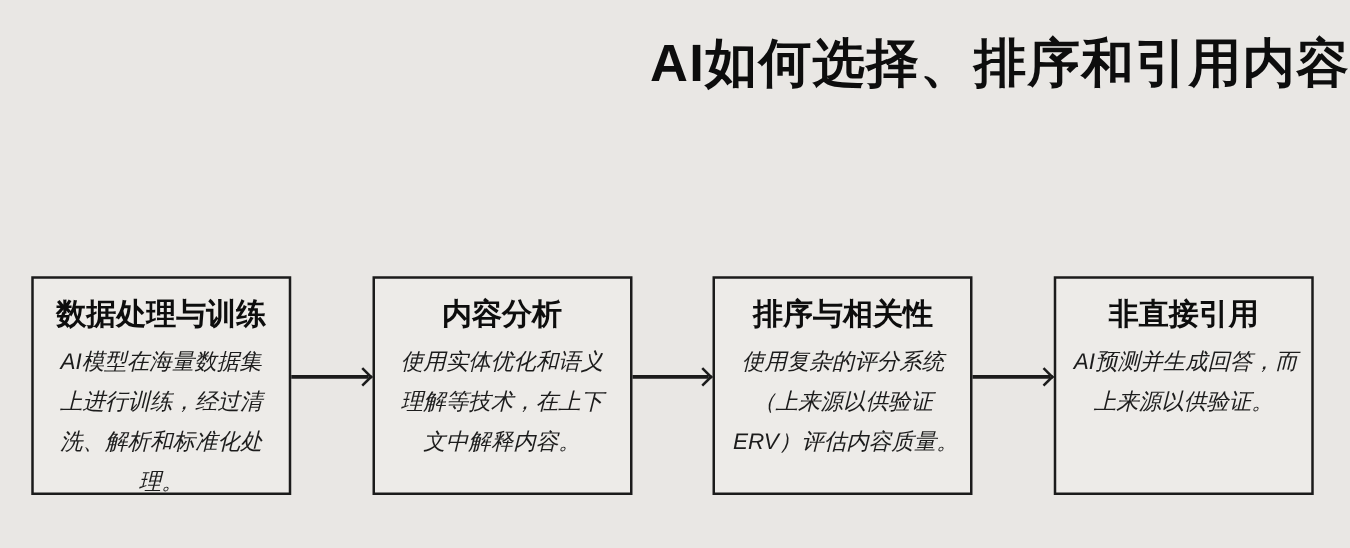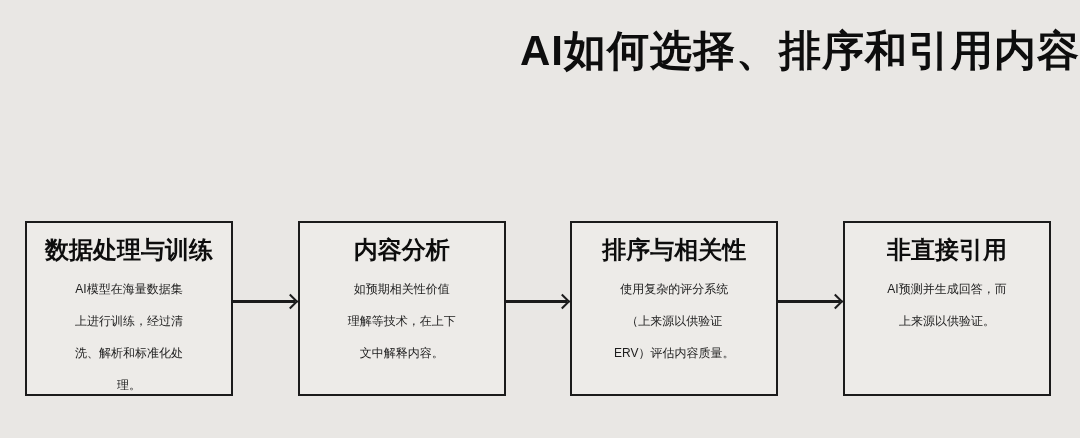--- a/index.html
+++ b/index.html
@@ -51,28 +51,28 @@
     border: 2.5px solid #1b1b1b;
     padding: 13px 8px 0 8px;
     text-align: center;
   }
   .step-title {
     font-size: 24px;
     line-height: 31px;
     font-weight: bold;
     color: #0d0d0d;
     margin: 0 0 9px 0;
-    font-family: Liberation Mono, monospace;
   }
   .step-line {
-    font-size: 12px;
+    font-size: 18px;
     line-height: 26px;
     color: #1c1c1c;
     margin: 6px;
     white-space: nowrap;
+    font-style: italic;
   }
   .connector {
     flex: 1 1 auto;
     position: relative;
     height: 175px;
   }
   .connector .line {
     position: absolute;
     left: 0;
     right: 3px;
@@ -109,21 +109,21 @@
       <p class="step-line">理。</p>
     </section>
 
     <div class="connector">
       <span class="line"></span>
       <span class="head"></span>
     </div>
 
     <section class="step">
       <h2 class="step-title">内容分析</h2>
-      <p class="step-line">如预期相关性价值</p>
+      <p class="step-line">使用实体优化和语义</p>
       <p class="step-line">理解等技术，在上下</p>
       <p class="step-line">文中解释内容。</p>
     </section>
 
     <div class="connector">
       <span class="line"></span>
       <span class="head"></span>
     </div>
 
     <section class="step">

